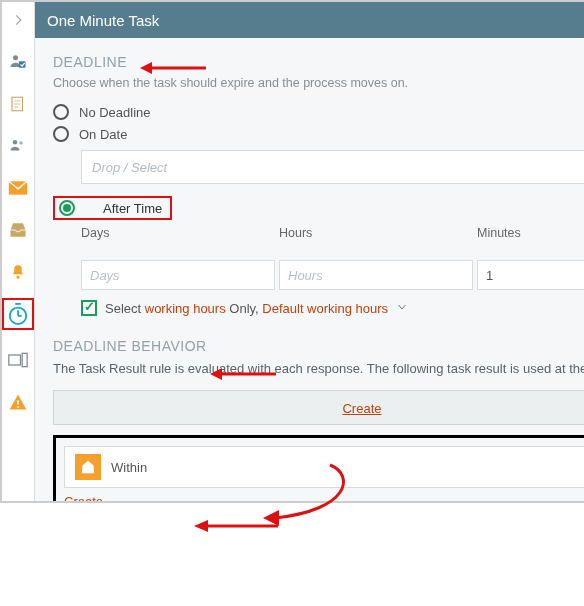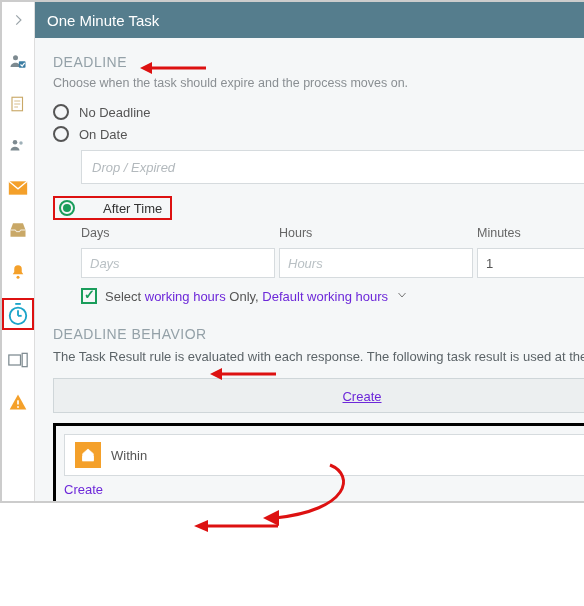--- a/index.html
+++ b/index.html
@@ -16,29 +16,29 @@
   .sect-head{color:#94a1a8;font-size:14px;letter-spacing:.5px;margin-bottom:6px}
   .helper{color:#8a8f93;font-size:12.5px;margin-bottom:14px}
   .radio-row{display:flex;align-items:center;gap:10px;margin:6px 0;color:#555;font-size:13px}
   .radio-row.selected{color:#333}
   .rad{width:16px;height:16px;border:2px solid #555;border-radius:50%;display:inline-block;position:relative}
   .rad.sel{border-color:#1a9d5b}
   .rad.sel::after{content:"";position:absolute;inset:2px;border-radius:50%;background:#1a9d5b}
   .aftertime-hl{border:2px solid #d11;padding:2px 8px 2px 4px;display:inline-flex;align-items:center;gap:28px}
   .drop-select{margin:8px 0 12px 28px;height:34px;border:1px solid #d6dbde;background:#fff;display:flex;align-items:center;justify-content:space-between;padding:0 10px;color:#b3b9bd;font-style:italic;font-size:13px}
   .time-grid{display:flex;gap:4px;margin:6px 0 10px 28px}
-  .time-col{flex:1;display:flex;flex-direction:column;gap:8px}
+  .time-col{flex:1;display:flex;flex-direction:column;gap:20px}
   .time-col label{font-size:12.5px;color:#666}
   .time-col input{height:30px;border:1px solid #d6dbde;padding:0 8px;font-size:13px;color:#555}
   .time-col input::placeholder{color:#b9c0c4;font-style:italic}
   .minutes-hl{border:3px solid #d11}
   .chk-row{display:flex;align-items:center;gap:8px;margin:8px 0 20px 28px;font-size:13px;color:#555;flex-wrap:wrap}
   .chkbox{width:16px;height:16px;border:2px solid #1a9d5b;position:relative}
   .chkbox::after{content:"✓";position:absolute;top:-3px;left:1px;color:#1a9d5b;font-size:13px;font-weight:bold}
-  .link{color:#6d28d9;cursor:pointer}
+  .link{color:#c2410c;cursor:pointer}
   .chev{color:#777}
   .behavior-block{margin-top:22px}
   .desc{font-size:13px;color:#5c6468;line-height:1.4;margin-bottom:12px}
   .create-box{background:#eceff0;border:1px solid #cfd6d9;padding:10px 0 8px 0;text-align:center;font-size:13px;color:#7d8589}
   .create-box .link{text-decoration:underline}
   .existing-frame{border:3px solid #000;margin-top:10px;padding:8px}
   .card{background:#fff;border:1px solid #d6dbde;display:flex;align-items:center;height:42px;padding:0 10px;gap:10px}
   .card-ic{width:26px;height:26px;background:#f4a02a;display:flex;align-items:center;justify-content:center}
   .card-ic svg *{stroke:#fff;fill:#fff}
   .card-links{display:flex;justify-content:space-between;margin-top:6px;font-size:13px}
@@ -139,21 +139,21 @@
         <span class="rad"></span>
         <span>No Deadline</span>
       </div>
 
       <div class="radio-row">
         <span class="rad"></span>
         <span>On Date</span>
       </div>
 
       <div class="drop-select">
-        <span>Drop / Expired</span>
+        <span>Drop / Select</span>
 
       </div>
 
       <div class="radio-row selected">
         <span class="aftertime-hl">
           <span class="rad sel"></span>
           <span>After Time</span>
         </span>
       </div>
 

